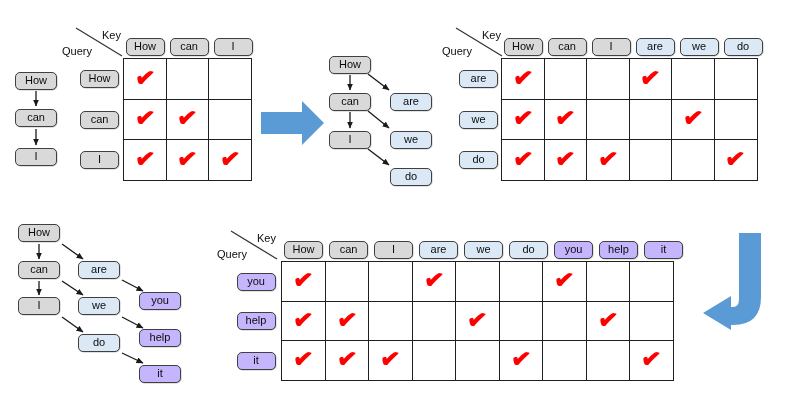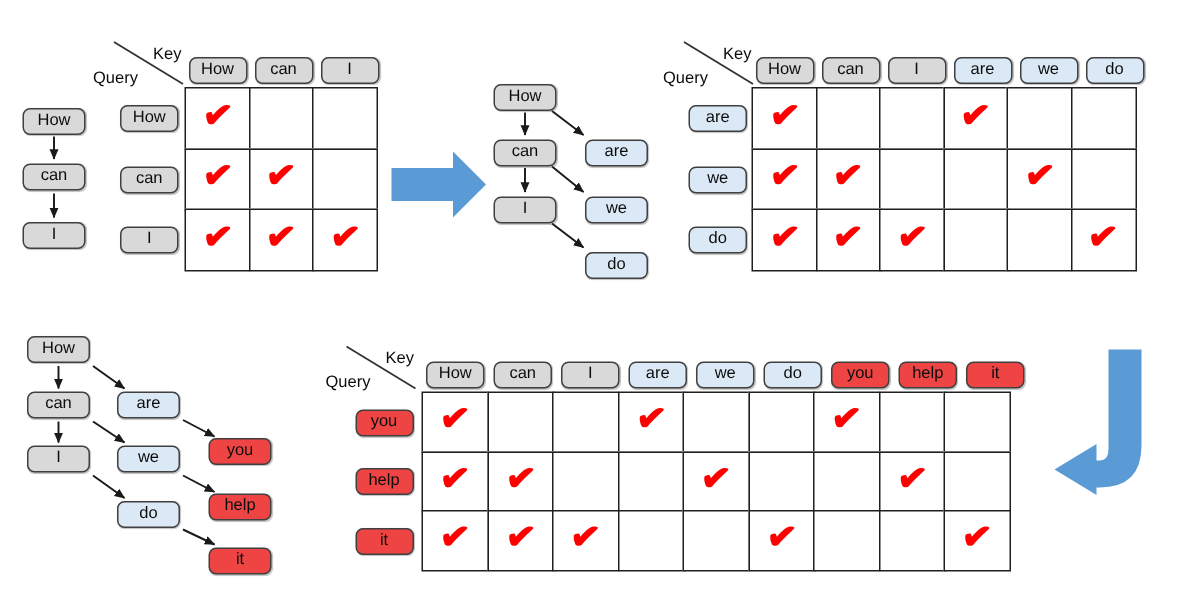--- a/index.html
+++ b/index.html
@@ -11,21 +11,21 @@
   .token{
     box-sizing:border-box;
     width:42px;height:18px;
     border:1.5px solid #404040;border-radius:5px;
     font-size:11px;line-height:15px;text-align:center;
     background:#d9d9d9;color:#0c0c0c;
     box-shadow:0.5px 0.5px 0.5px rgba(80,80,80,.35);
   }
   .c-gray{background:#d9d9d9;}
   .c-blue{background:#dbe9f6;}
-  .c-yellow{background:#ef4444;}
+  .c-yellow{background:#c4b5fd;}
   .chain-node{position:absolute;z-index:3;}
   
   .matrix{position:absolute;z-index:2;}
   .mhead{display:flex;height:18px;margin-bottom:2px;}
   .kslot{display:flex;justify-content:center;align-items:flex-start;}
   .kslot .token,.qslot .token{width:39px;}
   .mrow{display:flex;align-items:center;}
   .mrow + .mrow{margin-top:-1.5px;}
   .qslot{display:flex;justify-content:center;}
   .cell{

